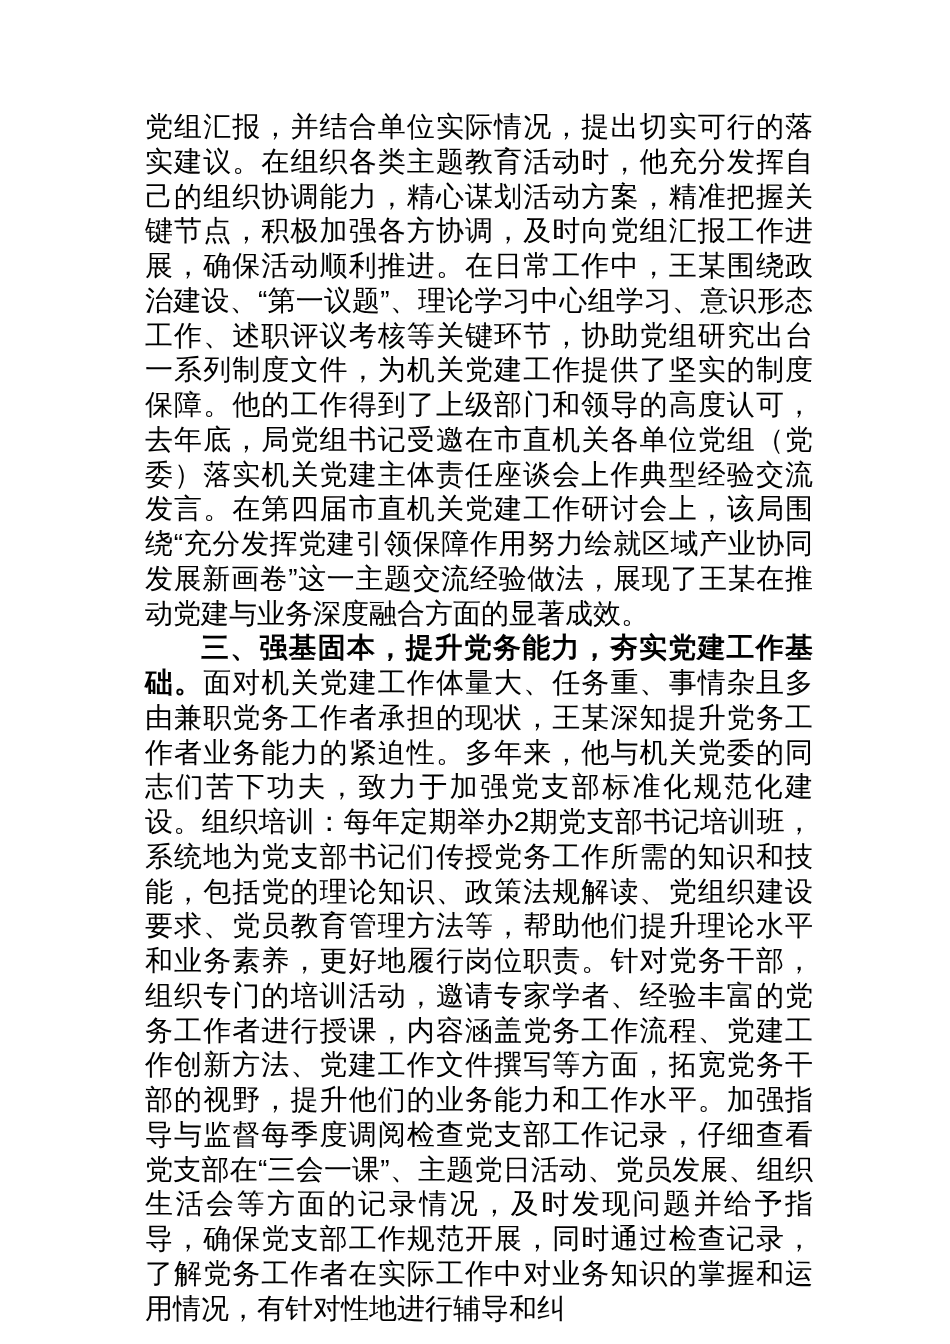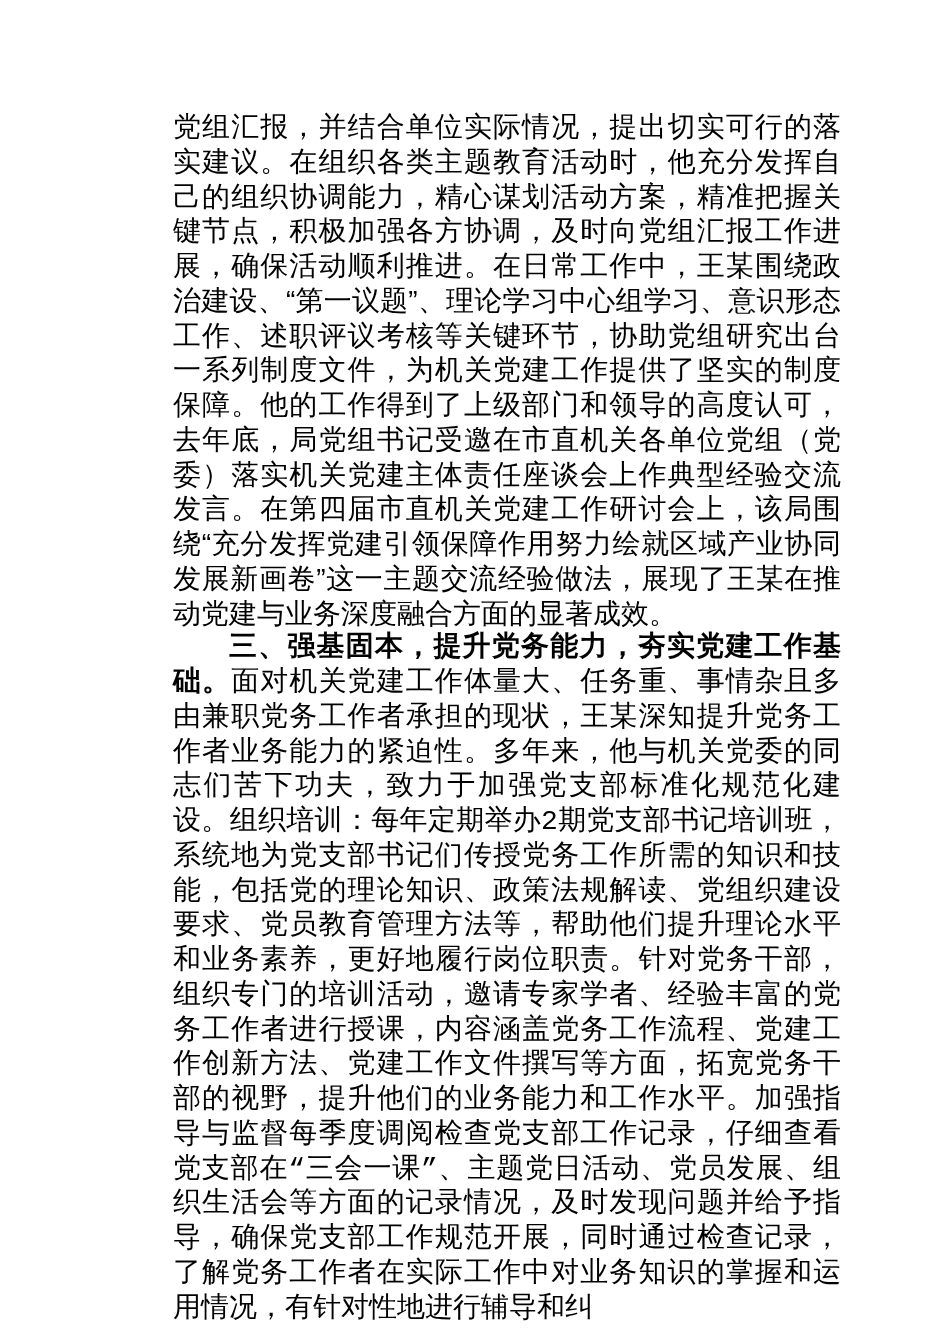--- a/index.html
+++ b/index.html
@@ -10,42 +10,40 @@
     width: 950px;
     height: 1344px;
     background: #ffffff;
   }
   .page {
     position: relative;
     width: 862px;
     height: 1344px;
     background: #ffffff;
     overflow: hidden;
-    margin-left: 28px;
   }
   .textblock {
     position: absolute;
     left: 145px;
     top: 110px;
     width: 668px;
   }
   .para {
     margin: 0;
     padding: 0;
     font-family: "Liberation Sans", "DejaVu Sans", sans-serif;
     font-size: 28px;
     line-height: 34.75px;
     color: #000000;
     text-align: justify;
     text-justify: inter-ideograph;
     word-break: break-all;
   }
   .para-indent {
     text-indent: 2em;
-    font-family: Liberation Mono, monospace;
   }
   .run {
     font-weight: normal;
   }
   .run-bold {
     font-weight: bold;
   }
 </style>
 </head>
 <body>

